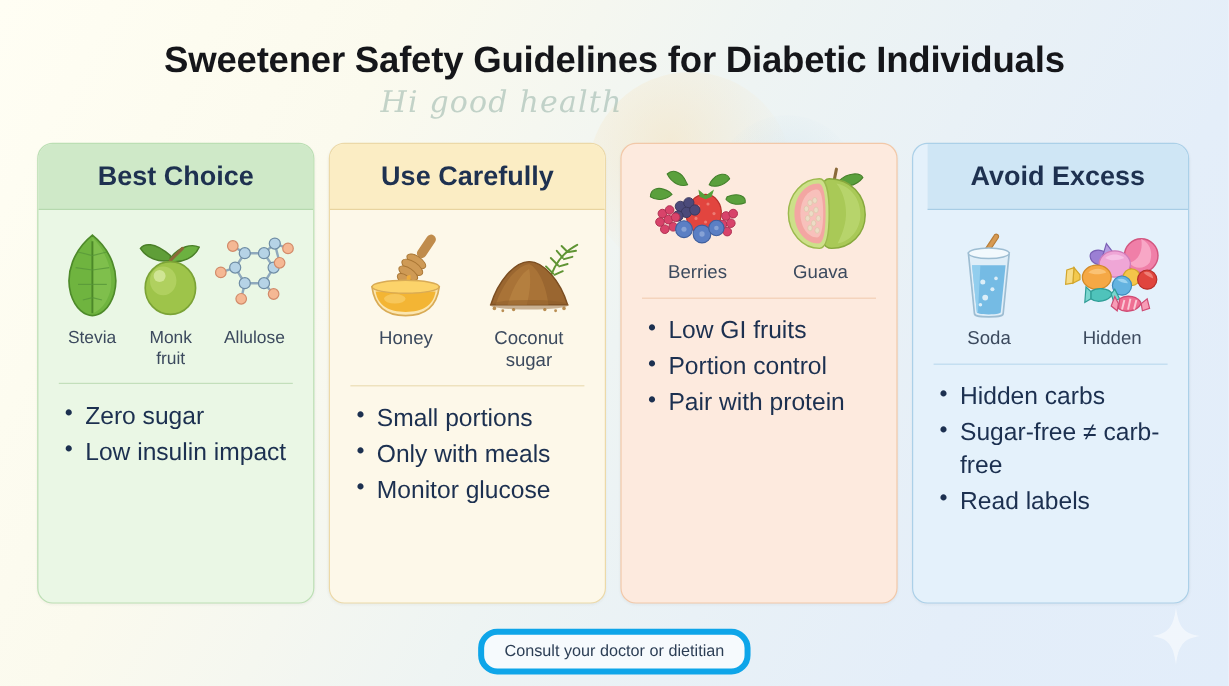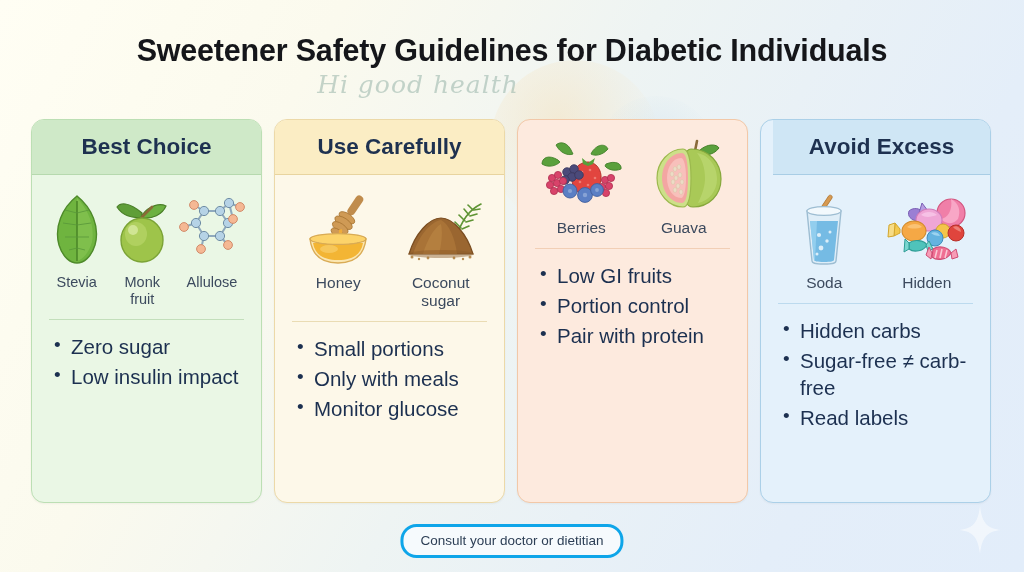--- a/index.html
+++ b/index.html
@@ -194,21 +194,21 @@
   .card-4 .divider { border-top-color: #bcdaee; }
 
   
   .footer-pill {
     position: absolute;
     left: 50%;
     transform: translateX(-50%);
     top: 524px;
     padding: 6px 17px 7px 17px;
     background: #f6fafd;
-    border: 3px solid #0ea5e9;
+    border: 5px solid #0ea5e9;
     border-radius: 16px;
     font-size: 13.5px;
     color: #2c3e55;
     white-space: nowrap;
     z-index: 5;
   }
 </style>
 </head>
 <body>
 

